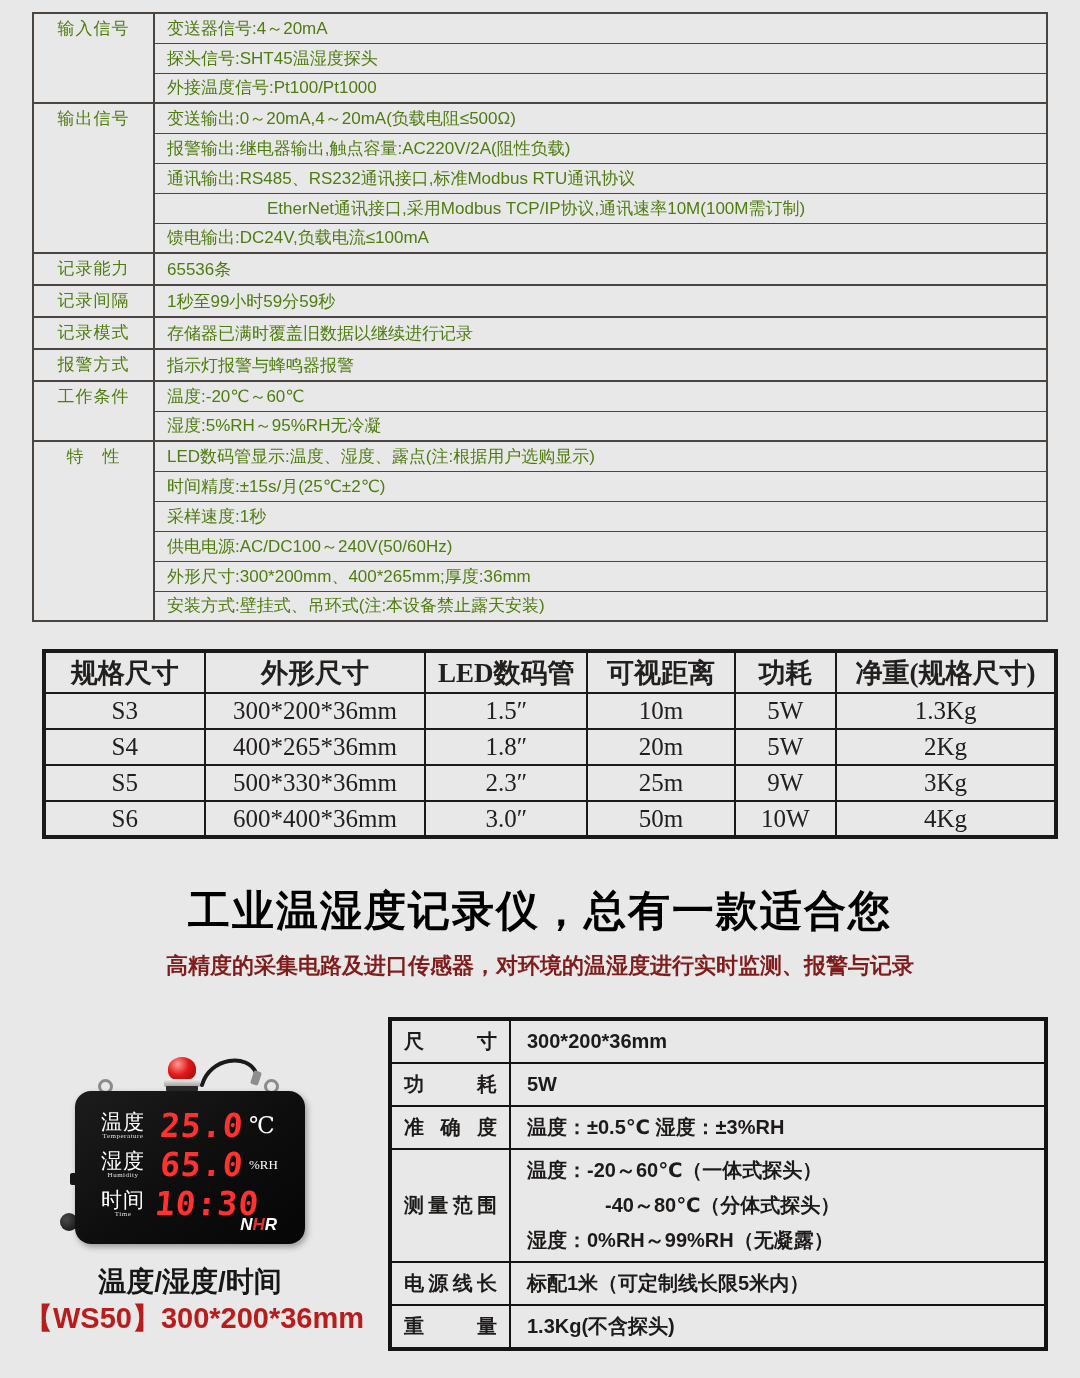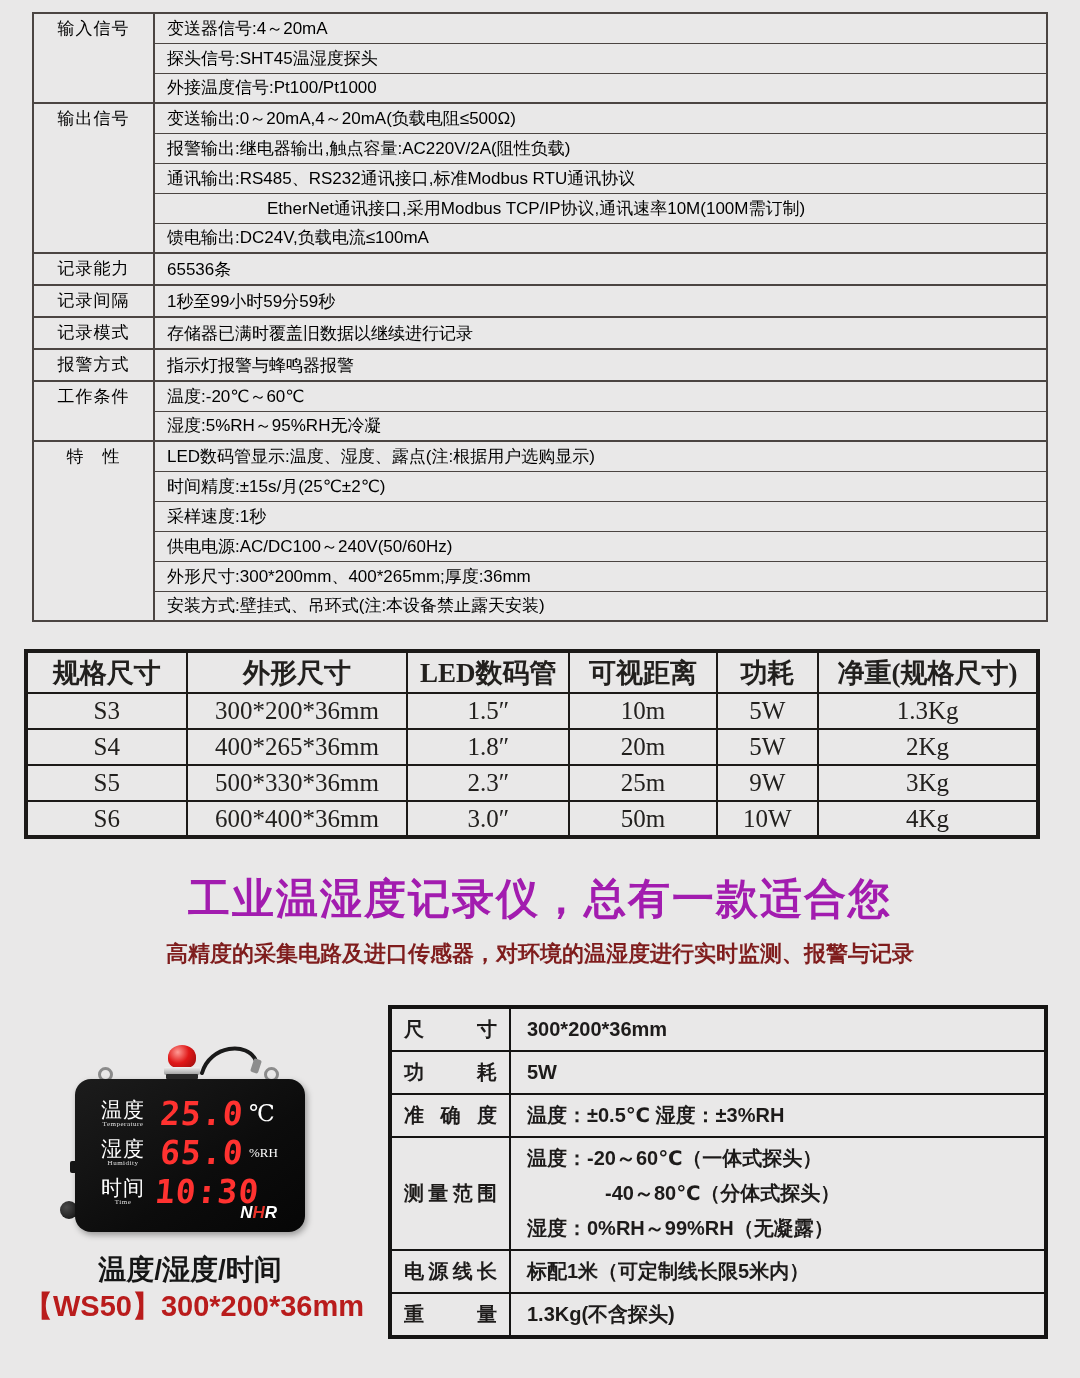--- a/index.html
+++ b/index.html
@@ -2,44 +2,44 @@
 <html><head>
 <meta charset="utf-8">
 <style>
   * { margin:0; padding:0; box-sizing:border-box; }
   html,body { background:#e9e8e8; }
   body { width:1080px; height:1378px; overflow:hidden;
          font-family:"Liberation Sans","DejaVu Sans",sans-serif; color:#39332f; }
 
   
   table.spec { border-collapse:collapse; table-layout:fixed; width:1016px;
-               margin:12px 0 0 32px; font-size:17px; color:#000000;
+               margin:12px 0 0 32px; font-size:17px; color:#4d7c0f;
                border:2px solid #4b4542; }
   .spec td { height:30px; padding:0 4px 0 12px; vertical-align:middle;
              white-space:nowrap; overflow:hidden; }
   .spec td.lbl { width:121px; text-align:center; padding:0;
                  border-right:2px solid #4b4542; vertical-align:top;
                  line-height:30px; letter-spacing:1px; }
   .spec tr.gstart td { border-top:2px solid #4b4542; }
   .spec tr.inner td { border-top:1.5px solid #4b4542; }
   .spec td.indent { padding-left:112px; }
 
   
   table.size { border-collapse:collapse; table-layout:fixed; width:1016px;
-               margin:27px 0 0 24px; text-align:center;
+               margin:27px 0 0 42px; text-align:center;
                font-family:"Liberation Serif","DejaVu Serif",serif;
                color:#22201e; border:4px solid #1c1a18; }
   .size th { font-size:27px; font-weight:700; height:42px;
              border:2px solid #1c1a18; white-space:nowrap; }
   .size td { font-size:25px; height:36px; border:2px solid #1c1a18;
              white-space:nowrap; }
 
   
-  .hero-title { margin-top:32px; text-align:center; font-size:42px;
-                font-weight:700; color:#a21caf; letter-spacing:2px; }
+  .hero-title { margin-top:44px; text-align:center; font-size:42px;
+                font-weight:700; color:#000000; letter-spacing:2px; }
   .hero-subtitle { margin-top:12px; text-align:center; font-size:22px;
                    font-weight:600; color:#7f1d1d; }
 
   
   .bottom { display:flex; margin-top:36px; }
   .product-col { width:388px; position:relative; height:336px; flex:none;padding-left:32px; }
   .detail-col { flex:1; margin-right:32px; }
 
   
   .ring { position:absolute; width:15px; height:15px; border:3px solid #8b8b8b;

